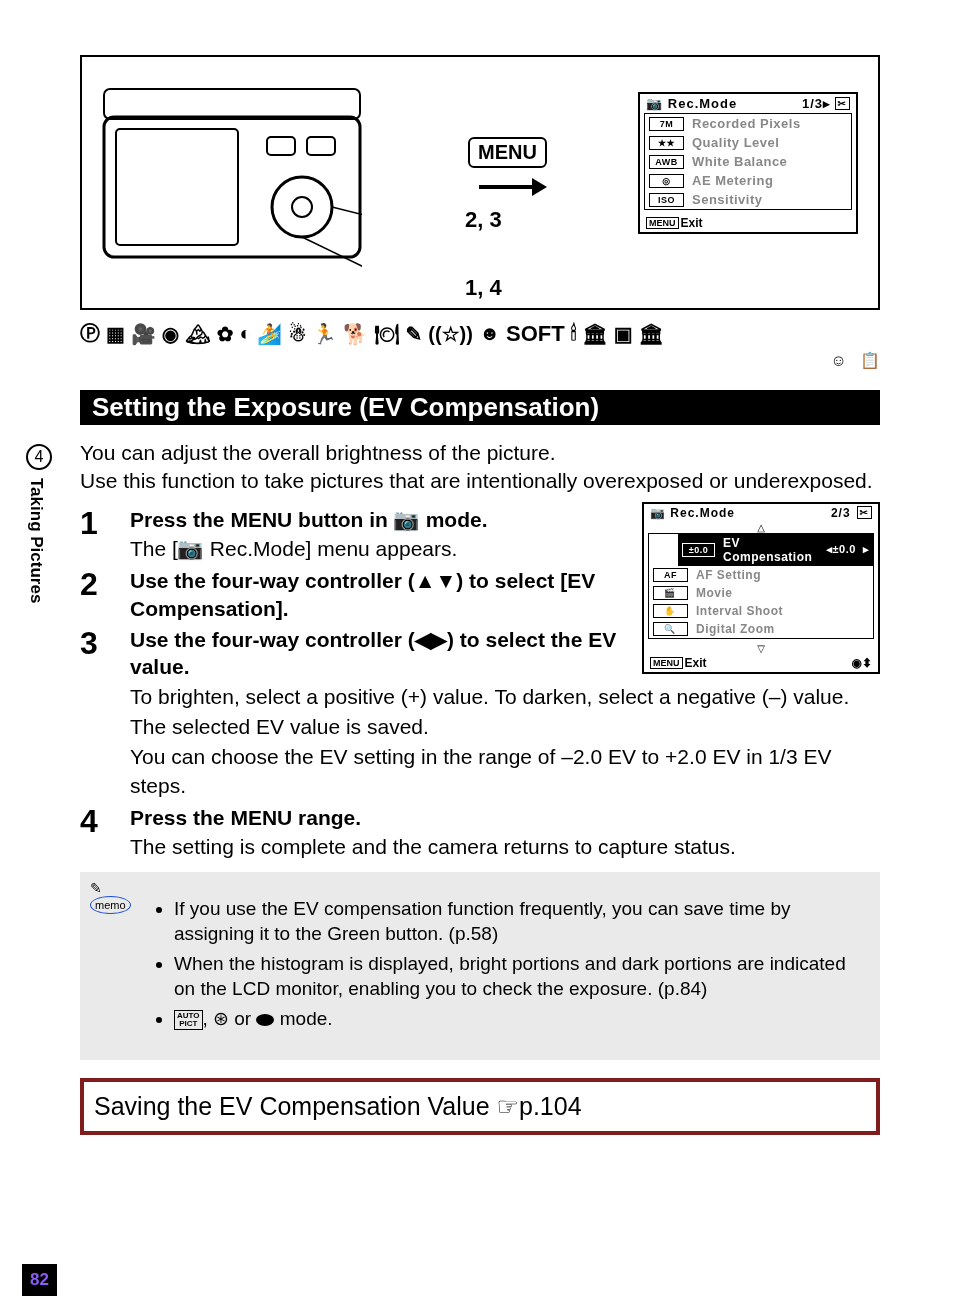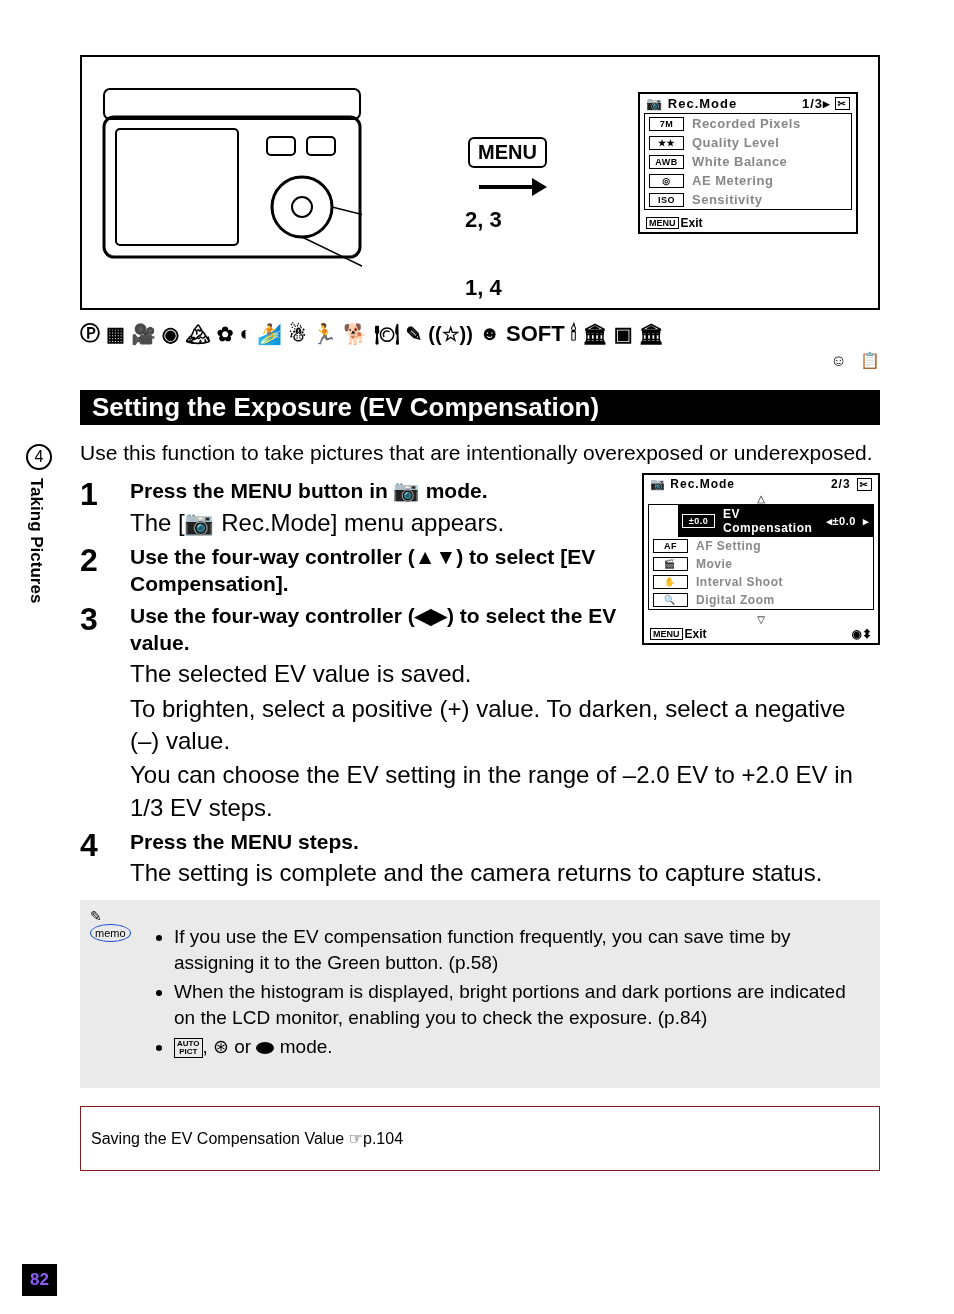--- a/index.html
+++ b/index.html
@@ -151,21 +151,21 @@
     flex-shrink: 0;
     line-height: 1.1;
   }
   .step-body { flex: 1; }
   .step-title {
     font-size: 21px;
     font-weight: bold;
     line-height: 1.3;
   }
   .step-desc {
-    font-size: 24px;
+    font-size: 21px;
     line-height: 1.35;
     margin-top: 2px;
   }
   .lcd-box-2 {
     position: absolute;
     right: 0px;
     top: 492px;
     width: 238px;
     border: 2px solid #000;
     font-size: 12px;
@@ -197,24 +197,24 @@
     border-radius: 50%;
     padding: 2px 4px;
     display: inline-block;
   }
   .memo-list {
     font-size: 19px;
     line-height: 1.35;
   }
   .memo-list li { margin-bottom: 4px; }
   .ref-box {
-    border: 1px solid #7f1d1d;
-    padding: 22px 10px;
+    border: 4px solid #7f1d1d;
+    padding: 10px 10px;
     margin-top: 18px;
-    font-size: 16px;
+    font-size: 25px;
   }
   .side-tab {
     position: absolute;
     left: 26px;
     top: 444px;
     width: 26px;
   }
   .side-circle {
     width: 26px;
     height: 26px;
@@ -347,20 +347,21 @@
     <span>▣</span>
     <span>🏛</span>
   </div>
   <div style="text-align:right">
     <span>☺</span>&nbsp;&nbsp;
     <span>📋</span>
   </div>
 
   <div class="section-header">Setting the Exposure (EV Compensation)</div>
 
+  <div class="body-text">You can adjust the overall brightness of the picture.</div>
   <div class="body-text">Use this function to take pictures that are intentionally overexposed or underexposed.</div>
 
   <div class="steps" style="position:relative">
 
     <div class="lcd-box-2" style="top:-4px">
       <div class="lcd-header">
         <span>📷</span>&nbsp;
         <span>Rec.Mode</span>
         <span style="margin-left:auto">2/3</span>
         <span style="border:1px solid #000;padding:0 2px;margin-left:6px;font-size:10px">✂</span>
@@ -413,31 +414,31 @@
       <div class="step-num">2</div>
       <div class="step-body" style="padding-right:250px">
         <div class="step-title">Use the four-way controller (▲▼) to select [EV Compensation].</div>
       </div>
     </div>
 
     <div class="step">
       <div class="step-num">3</div>
       <div class="step-body">
         <div class="step-title" style="padding-right:250px">Use the four-way controller (◀▶) to select the EV value.</div>
+        <div class="step-desc">To brighten, select a positive (+) value. To darken, select a negative (–) value.</div>
         <div class="step-desc">The selected EV value is saved.</div>
-        <div class="step-desc">To brighten, select a positive (+) value. To darken, select a negative (–) value.</div>
         <div class="step-desc">You can choose the EV setting in the range of –2.0 EV to +2.0 EV in 1/3 EV steps.</div>
       </div>
     </div>
 
     <div class="step">
       <div class="step-num">4</div>
       <div class="step-body">
         <div class="step-title">
-          <span>Press the </span><span class="menu-word">MENU</span><span> steps.</span>
+          <span>Press the </span><span class="menu-word">MENU</span><span> range.</span>
         </div>
         <div class="step-desc">The setting is complete and the camera returns to capture status.</div>
       </div>
     </div>
   </div>
 
   <div class="memo-block">
     <div class="memo-icon">
       <span style="font-size:14px">✎</span><br>
       <span class="memo-oval">memo</span>

